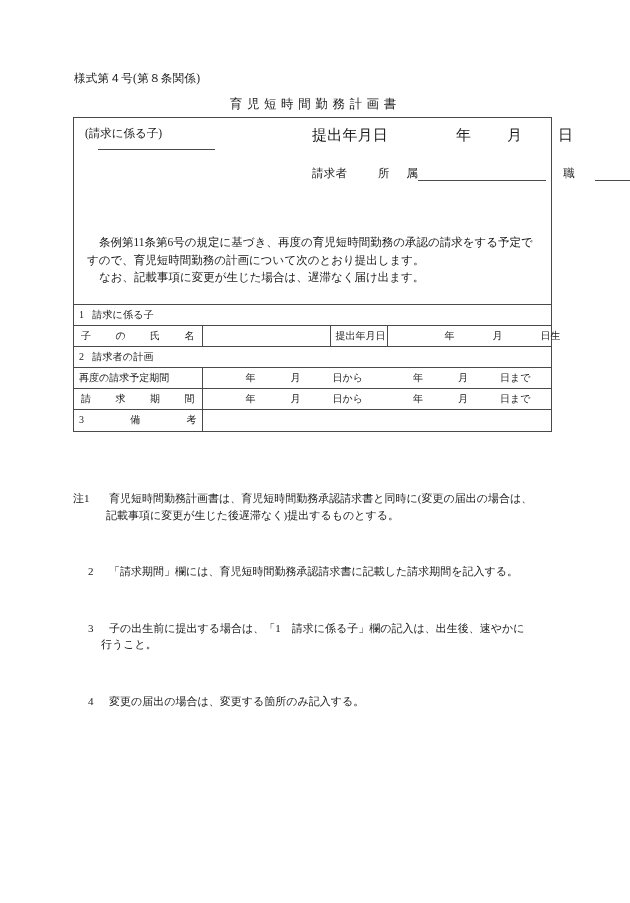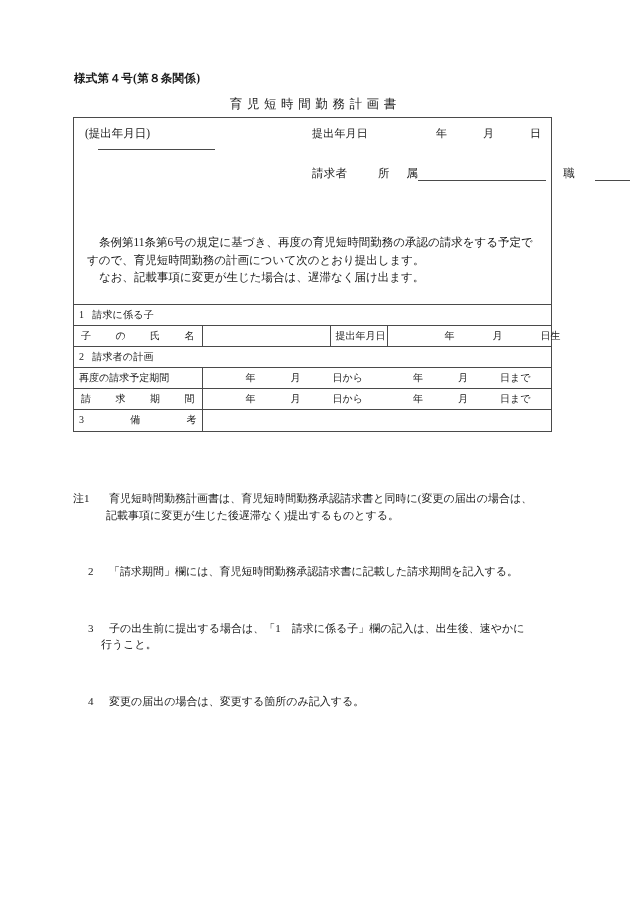--- a/index.html
+++ b/index.html
@@ -25,21 +25,20 @@
   }
 
   
   .form-no {
     position: absolute;
     left: 74px;
     top: 71px;
     font-size: 11.5px;
     letter-spacing: 0.3px;
     white-space: nowrap;
-    font-weight: bold;
   }
 
   
   .doc-title {
     position: absolute;
     left: 0;
     top: 96px;
     width: 626px;
     text-align: center;
     font-size: 12.5px;
@@ -76,21 +75,21 @@
     top: 31px;
     width: 117px;
     border-bottom: 1px solid #4a4a4a;
     height: 0;
   }
 
   .submit-row {
     position: absolute;
     left: 238px;
     top: 8px;
-    font-size: 11px;
+    font-size: 15px;
     white-space: nowrap;
   }
   .submit-row .lbl { letter-spacing: 0.2px; }
   .submit-row .ymd { display: inline-block; }
   .submit-row .y { margin-left: 68px; }
   .submit-row .m { margin-left: 36px; }
   .submit-row .d { margin-left: 36px; }
 
   
   .requester {
@@ -249,21 +248,21 @@
 <div class="page">
 
   <div class="form-no">様式第４号(第８条関係)</div>
 
   <div class="doc-title">育児短時間勤務計画書</div>
 
   <div class="outer-box">
 
     <div class="box-head">
 
-      <div class="addressee">(提出年月日)</div>
+      <div class="addressee">(請求に係る子)</div>
       <div class="addressee-line"></div>
 
       <div class="submit-row">
         <span class="lbl">提出年月日</span><span class="ymd y">年</span><span class="ymd m">月</span><span class="ymd d">日</span>
       </div>
 
       <div class="requester">
         <span class="req-title">請求者</span>
         <span class="req-fields">
           <span class="req-line">

